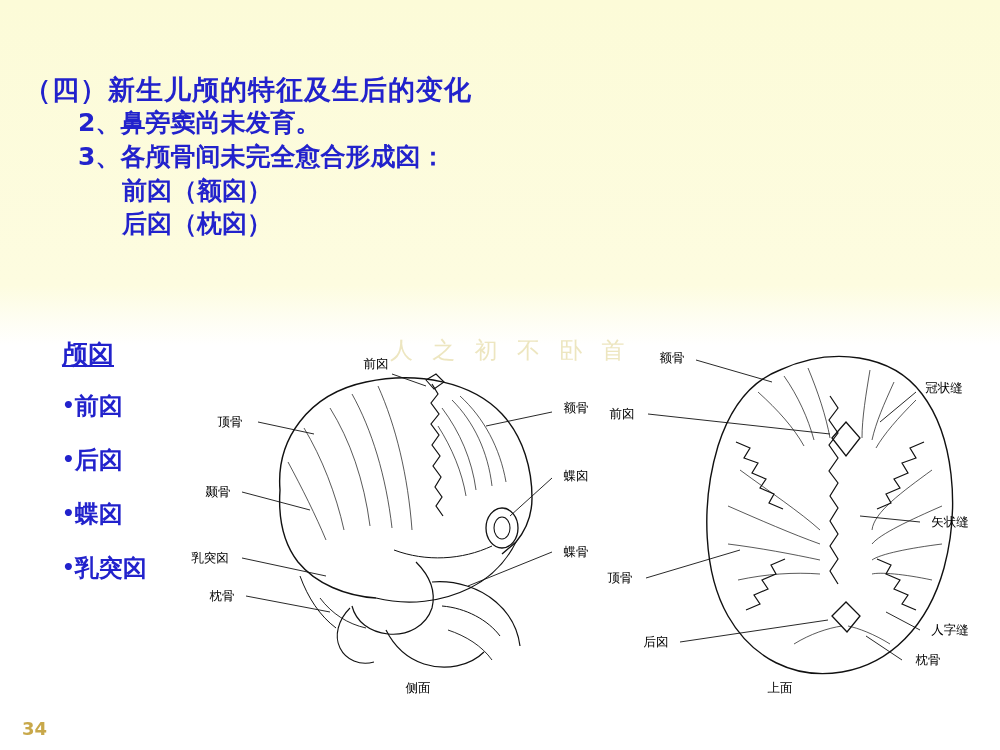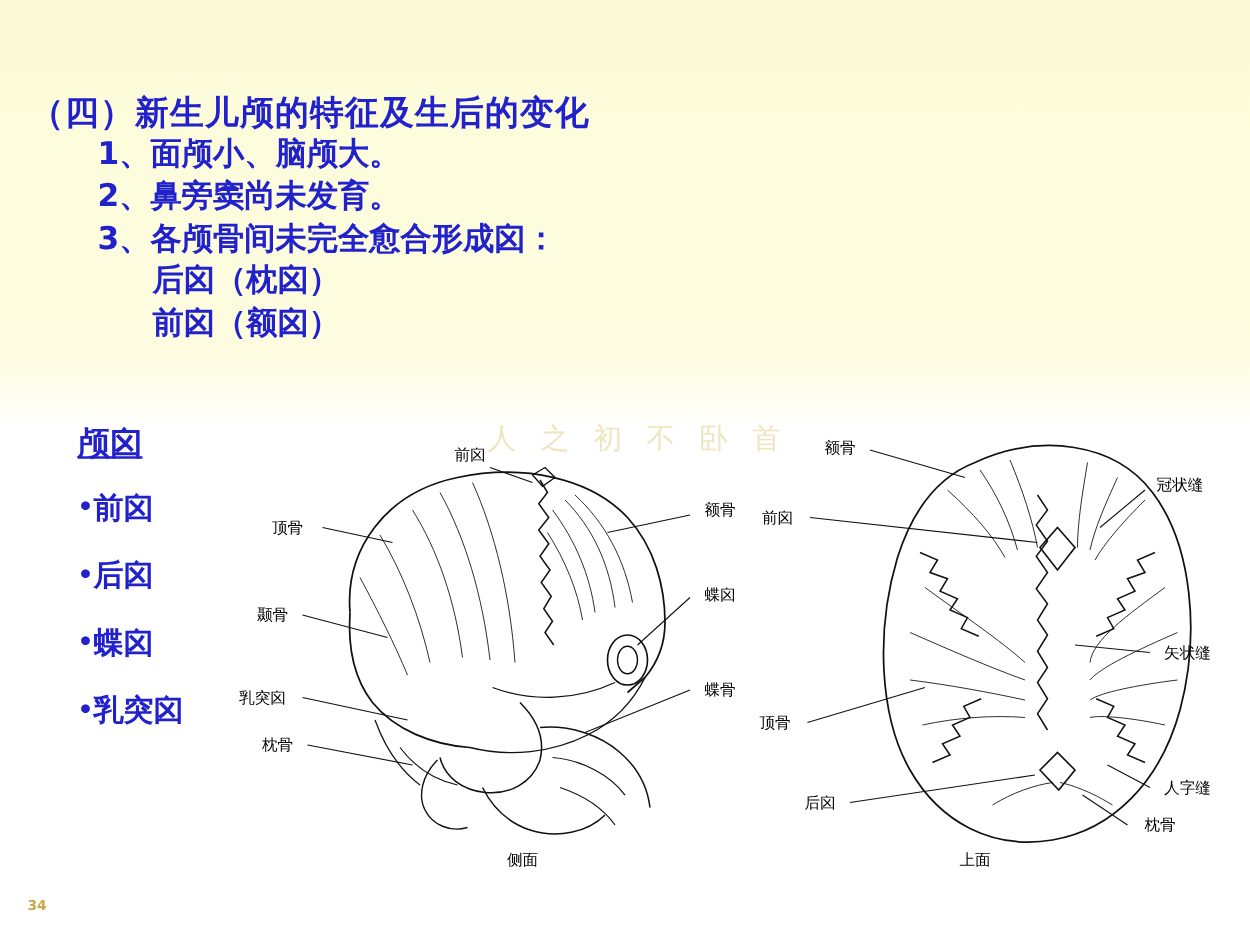--- a/index.html
+++ b/index.html
@@ -65,21 +65,21 @@
     white-space: nowrap;
   }
   .left-list .dot {
     font-size: 20px;
     vertical-align: 2px;
   }
   .pagenum {
     position: absolute;
     left: 22px;
     top: 718px;
-    font-size: 11px;
+    font-size: 18px;
     font-weight: bold;
     color: #c8a84a;
   }
   .figure {
     position: absolute;
     left: 180px;
     top: 330px;
     width: 810px;
     height: 385px;
   }
@@ -104,25 +104,24 @@
 </head>
 <body>
 
 <div class="slide">
 
   <div class="ghost">人  之  初  不  卧  首</div>
 
   <div class="title">（四）新生儿颅的特征及生后的变化</div>
 
   <div class="bullets">
-    <div>1、面颅小、脑颅大。</div>
     <div>2、鼻旁窦尚未发育。</div>
     <div>3、各颅骨间未完全愈合形成囟：</div>
+    <div class="indent">前囟（额囟）</div>
     <div class="indent">后囟（枕囟）</div>
-    <div class="indent">前囟（额囟）</div>
   </div>
 
   <div class="left-list">
     <div class="head">颅囟</div>
     <div class="item">
       <span class="dot">•</span><span>前囟</span>
     </div>
     <div class="item">
       <span class="dot">•</span><span>后囟</span>
     </div>

